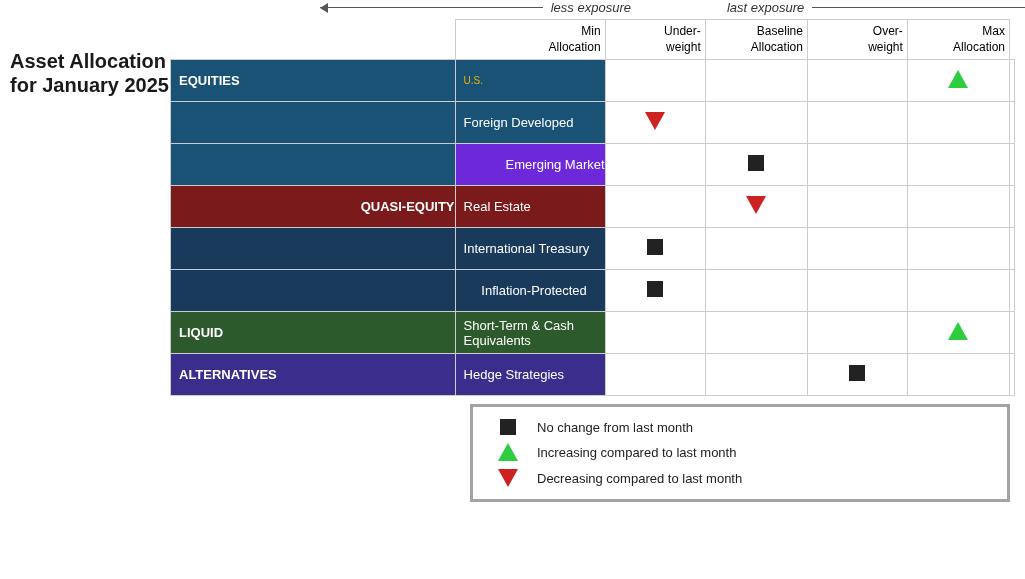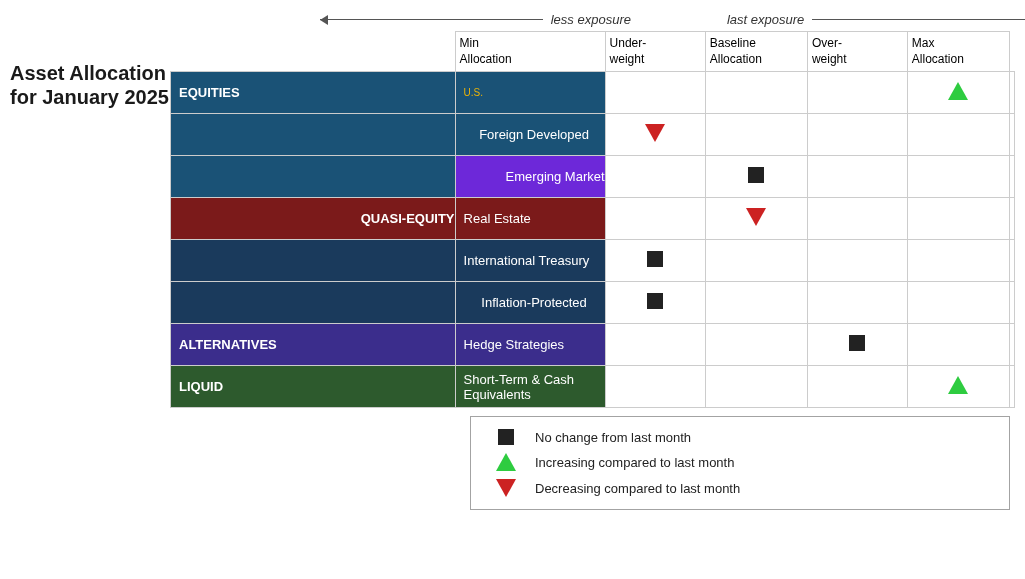--- a/index.html
+++ b/index.html
@@ -6,21 +6,21 @@
     body {
       font-family: Arial, sans-serif;
       background: #fff;
       width: 1025px;
       min-height: 579px;
       overflow: hidden;
     }
 
     .container {
       width: 1025px;
-      padding: 12px 10px 10px 10px;
+      padding: 0 10px 10px 10px;
     }
     .arrow-line {
       display: flex;
       align-items: center;
       width: 100%;
       gap: 8px;
     }
     .arrow-left, .arrow-right {
       flex: 1;
       height: 1px;
@@ -72,21 +72,21 @@
 
     
     .alloc-table {
       flex: 1;
       border-collapse: collapse;
     }
 
     .alloc-table th {
       font-size: 12px;
       font-weight: normal;
-      text-align: left;
+      text-align: right;
       padding: 4px 4px;
       border: 1px solid #ccc;
       vertical-align: bottom;
       background: #fff;
       line-height: 1.3;
       width: 108px;
     }
 
     .alloc-table td {
       border: 1px solid #ccc;
@@ -117,21 +117,21 @@
       display: inline-block;
       width: 16px;
       height: 16px;
       background: #222;
     }
 
     
     .legend-box {
       margin-left: 460px;
       margin-top: 8px;
-      border: 1px solid #a3a3a3;
+      border: 3px solid #a3a3a3;
       padding: 12px 20px;
       display: inline-block;
       font-size: 13px;
       width: 540px;
     }
     .legend-item {
       display: flex;
       align-items: center;
       margin-bottom: 8px;
       gap: 14px;
@@ -186,21 +186,21 @@
             <td style="background: rgb(26, 82, 118); color: rgb(255, 255, 255); font-weight: bold; font-size: 13px; text-align: left; padding: 4px 0px 4px 8px; width: 150px;">EQUITIES</td>
             <td style="background: rgb(26, 82, 118); color: #eab308; font-size: 10px; text-align: left; padding: 4px 0px 4px 8px; width: 160px;">U.S.</td>
             <td></td>
             <td></td>
             <td></td>
             <td><div class="triangle-up-green"></div></td>
             <td></td>
           </tr>
           <tr>
             <td style="background: rgb(26, 82, 118); color: rgb(255, 255, 255); font-weight: bold; font-size: 13px; text-align: left; padding: 4px 0px 4px 8px; width: 150px;"></td>
-            <td style="background: rgb(26, 82, 118); color: rgb(255, 255, 255); font-size: 13px; text-align: center; padding: 4px 0px 4px 8px; width: 160px;">Foreign Developed</td>
+            <td style="background: rgb(26, 82, 118); color: rgb(255, 255, 255); font-size: 13px; text-align: left; padding: 4px 0px 4px 8px; width: 160px;">Foreign Developed</td>
             <td><div class="triangle-down-red"></div></td>
             <td></td>
             <td></td>
             <td></td>
             <td></td>
           </tr>
           <tr>
             <td style="background: rgb(26, 82, 118); color: rgb(255, 255, 255); font-weight: bold; font-size: 13px; text-align: left; padding: 4px 0px 4px 8px; width: 150px;"></td>
             <td style="background: #6d28d9; color: rgb(255, 255, 255); font-size: 13px; text-align: right; padding: 4px 0px 4px 8px; width: 160px;">Emerging Market</td>
             <td></td>
@@ -230,35 +230,35 @@
           <tr>
             <td style="background: rgb(26, 58, 92); color: rgb(255, 255, 255); font-weight: bold; font-size: 13px; text-align: left; padding: 4px 0px 4px 8px; width: 150px;"></td>
             <td style="background: rgb(26, 58, 92); color: rgb(255, 255, 255); font-size: 13px; text-align: center; padding: 4px 0px 4px 8px; width: 160px;">Inflation-Protected</td>
             <td><div class="square-black"></div></td>
             <td></td>
             <td></td>
             <td></td>
             <td></td>
           </tr>
           <tr>
+            <td style="background: rgb(45, 90, 45); color: rgb(255, 255, 255); font-weight: bold; font-size: 13px; text-align: left; padding: 4px 0px 4px 8px; width: 150px;">LIQUID</td>
+            <td style="background: rgb(45, 90, 45); color: rgb(255, 255, 255); font-size: 13px; text-align: left; padding: 4px 0px 4px 8px; width: 160px;">Short-Term &amp; Cash Equivalents</td>
+            <td></td>
+            <td></td>
+            <td></td>
+            <td><div class="triangle-up-green"></div></td>
+            <td></td>
+          </tr>
+          <tr>
             <td style="background: rgb(59, 45, 140); color: rgb(255, 255, 255); font-weight: bold; font-size: 13px; text-align: left; padding: 4px 0px 4px 8px; width: 150px;">ALTERNATIVES</td>
             <td style="background: rgb(59, 45, 140); color: rgb(255, 255, 255); font-size: 13px; text-align: left; padding: 4px 0px 4px 8px; width: 160px;">Hedge Strategies</td>
             <td></td>
             <td></td>
             <td><div class="square-black"></div></td>
             <td></td>
-            <td></td>
-          </tr>
-          <tr>
-            <td style="background: rgb(45, 90, 45); color: rgb(255, 255, 255); font-weight: bold; font-size: 13px; text-align: left; padding: 4px 0px 4px 8px; width: 150px;">LIQUID</td>
-            <td style="background: rgb(45, 90, 45); color: rgb(255, 255, 255); font-size: 13px; text-align: left; padding: 4px 0px 4px 8px; width: 160px;">Short-Term &amp; Cash Equivalents</td>
-            <td></td>
-            <td></td>
-            <td></td>
-            <td><div class="triangle-up-green"></div></td>
             <td></td>
           </tr>
         </tbody>
     </table>
   </div>
 
   
   <div class="legend-box">
     <div class="legend-item">
       <div class="legend-symbol">

